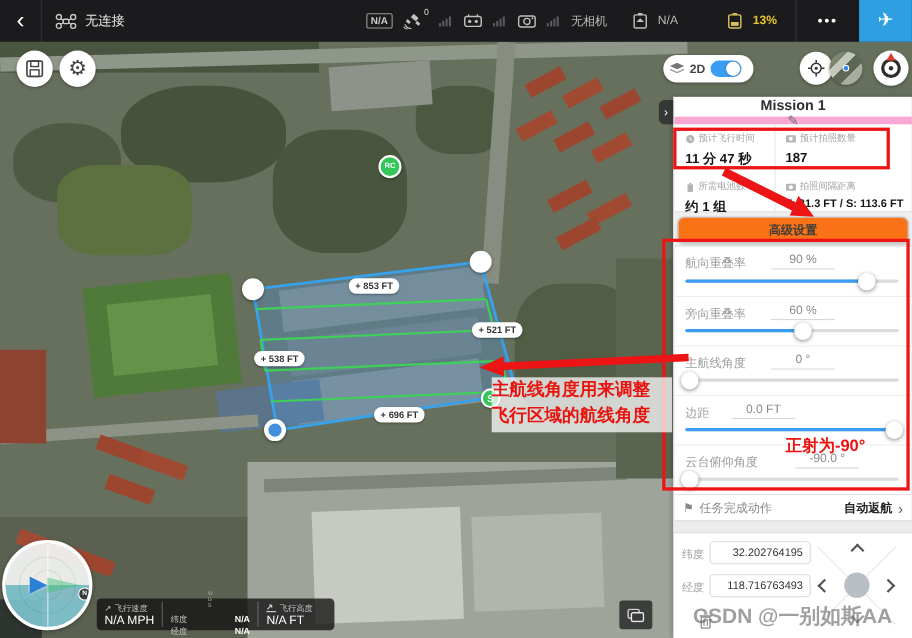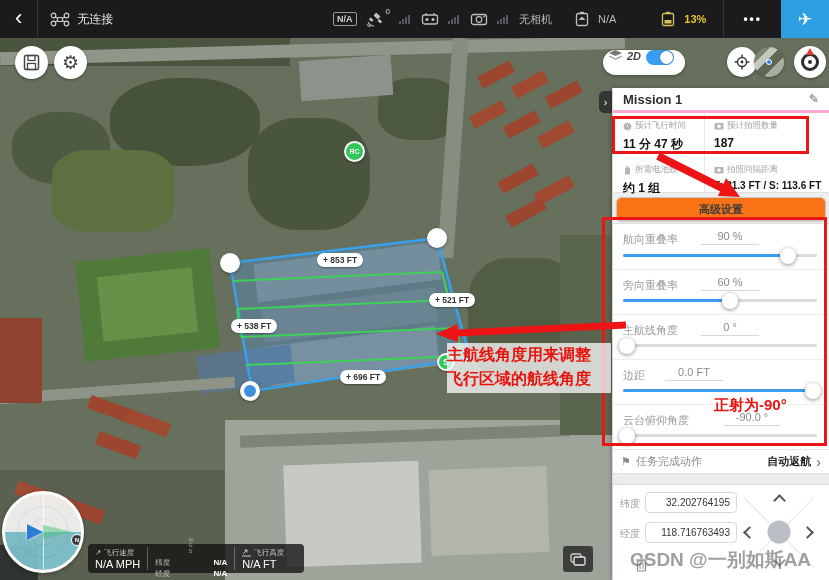--- a/index.html
+++ b/index.html
@@ -23,21 +23,21 @@
   .gmark { position:absolute; z-index:3; border-radius:50%; background:#33c65a;
            border:2px solid #fff; color:#fff; font-weight:bold; display:flex;
            align-items:center; justify-content:center; box-shadow:0 1px 2px rgba(0,0,0,.4); }
 
   
   .map-ctl { position:absolute; z-index:5; }
   .round-btn { background:#fff; border-radius:50%; box-shadow:0 1px 3px rgba(0,0,0,.35);
                display:flex; align-items:center; justify-content:center; }
   #toggle2d { left:603px; top:50px; width:82px; height:25px; background:#fff;
               border-radius:13px; box-shadow:0 1px 3px rgba(0,0,0,.35);
-              display:flex; gap:5px; padding:0 6px;font-style:italic; }
+              display:flex; align-items:center; gap:5px; padding:0 6px; }
   #toggle2d .lbl { font-size:11px; color:#444; font-weight:bold; }
   .switch { width:28px; height:15px; border-radius:8px; background:#3b9df2; position:relative; }
   .switch .knob { position:absolute; right:1px; top:1px; width:13px; height:13px;
                   border-radius:50%; background:#fff; box-shadow:0 0 2px rgba(0,0,0,.4); }
 
   #minimap-btn { overflow:hidden; position:relative;
      background:linear-gradient(135deg,#7c8671 28%,#c3c8bc 28% 44%,#5d6753 44% 66%,#a8ad9f 66%); }
   #minimap-btn .dot { position:absolute; left:12px; top:12px; width:6px; height:6px;
      border-radius:50%; background:#2f86e8; border:1px solid #fff; }
   #compass-btn .ring { width:18px; height:18px; border-radius:50%; border:3px solid #2e2e2e;
@@ -112,21 +112,21 @@
   #takeoff { width:48px; height:38px; background:#2e9fe0; display:flex; align-items:center;
      justify-content:center; color:#fff; font-size:17px; }
 
   
   #panel { position:absolute; z-index:10; left:612px; top:88px; width:217px; height:492px;
      background:#fff; border-left:1px solid #d8d8d8; box-shadow:-1px 0 4px rgba(0,0,0,.25); }
   #edge-handle { position:absolute; z-index:11; left:599px; top:91px; width:13px; height:22px;
      background:rgba(45,45,45,.85); border-radius:5px 0 0 5px; color:#fff; font-size:11px;
      display:flex; align-items:center; justify-content:center; }
   #panel .hdr { height:25px; display:flex; align-items:center; justify-content:space-between;
-     padding:0 10px; border-bottom:3px solid #f9a8d4; }
+     padding:0 10px; border-bottom:7px solid #f9a8d4;flex-direction:column; }
   #panel .hdr .t { font-size:13px; font-weight:bold; color:#2e2e2e; }
   #panel .hdr .pencil { font-size:12px; color:#666; }
 
   #stats { display:grid; grid-template-columns:91px 1fr; height:79px; }
   #stats .cell { padding:7px 4px 4px 10px; }
   #stats .cell.c2 { border-left:1px solid #e8e8e8; padding-left:9px; }
   #stats .sl { font-size:8.5px; color:#a3a3a3; display:flex; align-items:center; gap:3px; white-space:nowrap; }
   #stats .sv { font-size:12px; font-weight:bold; color:#141414; margin-top:4px; white-space:nowrap; }
   #stats .sv.small { font-size:10px; }
 

